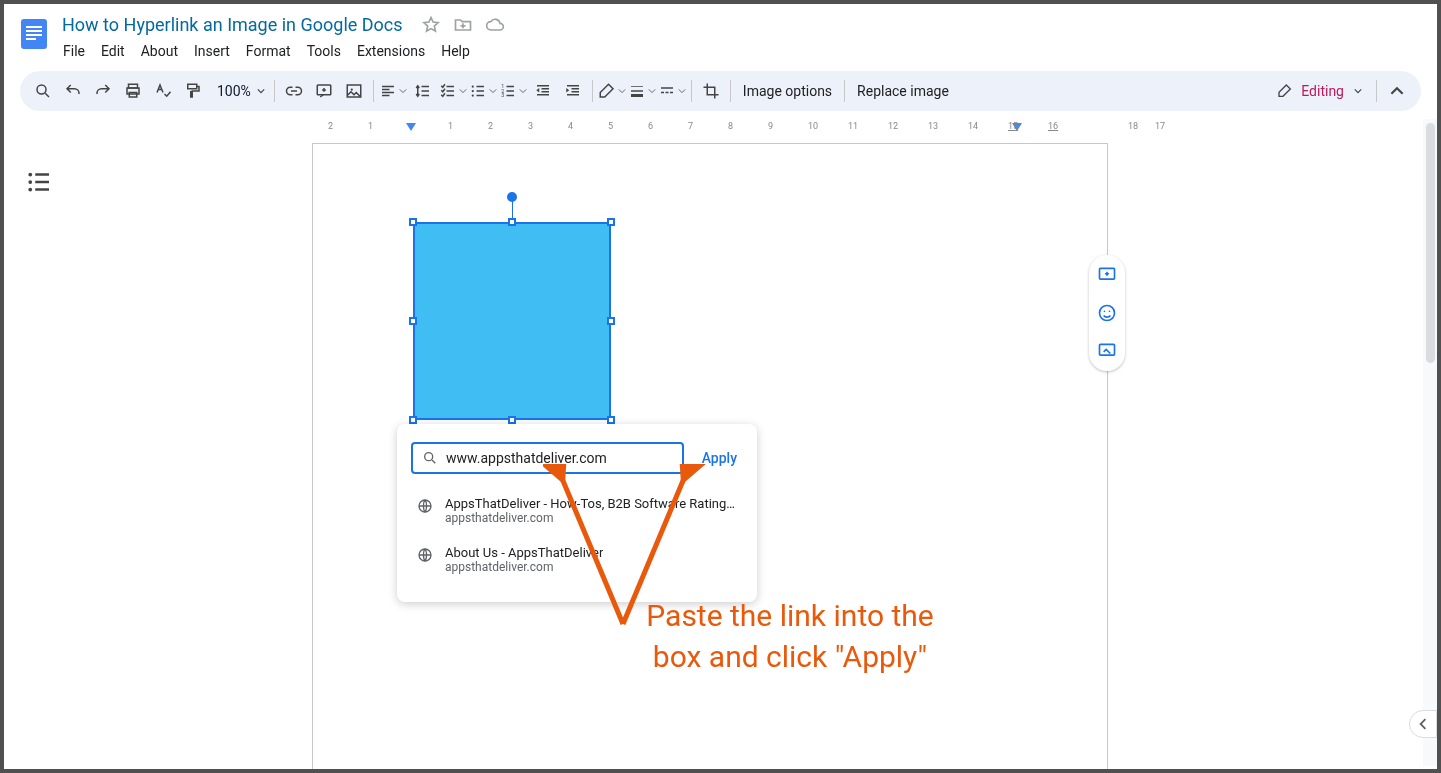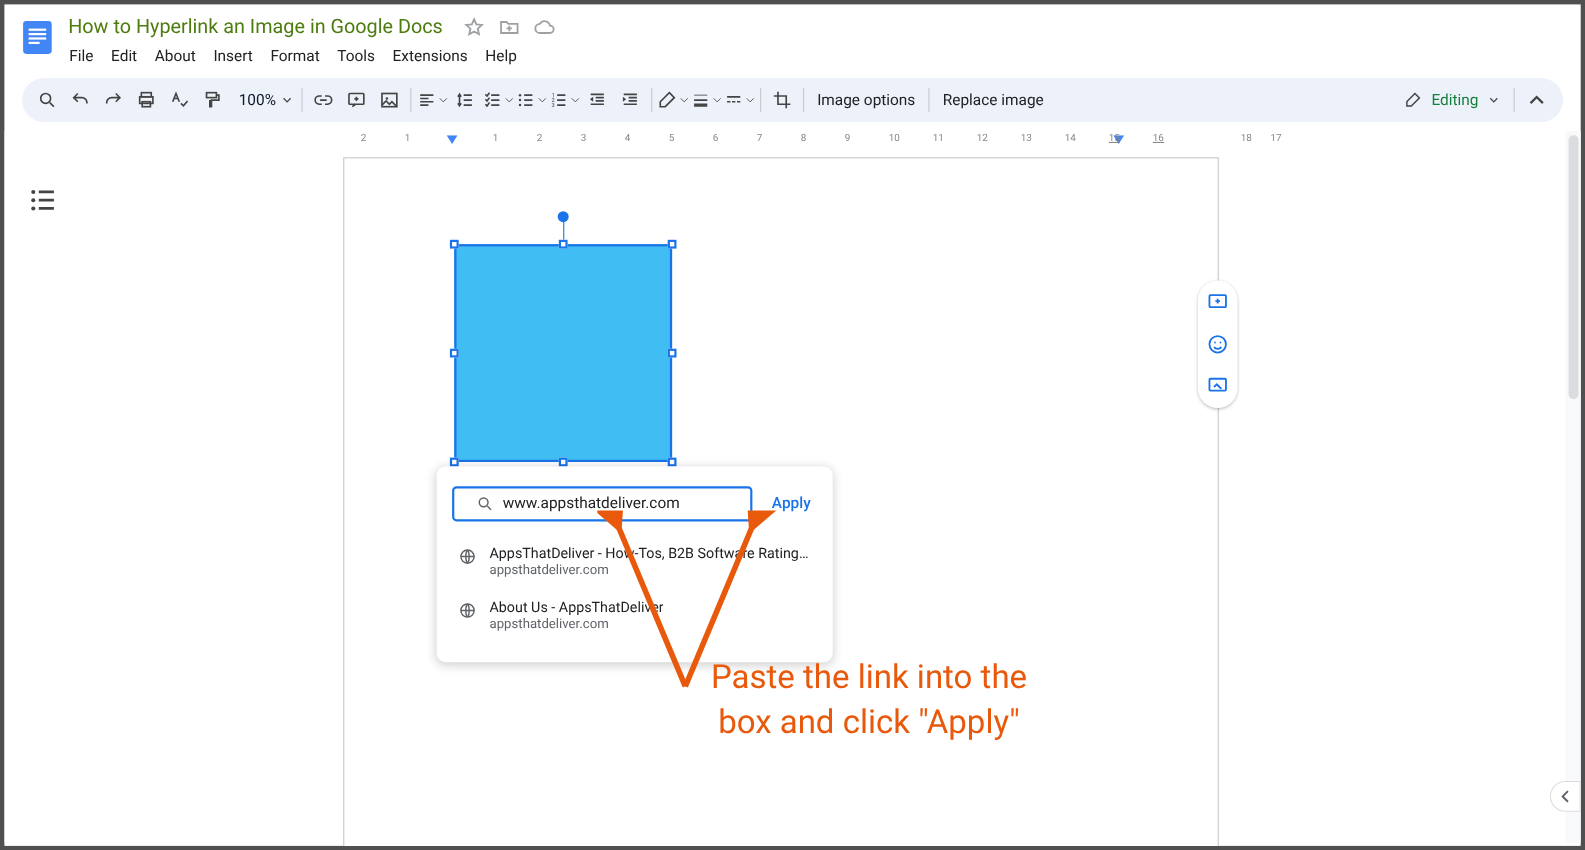--- a/index.html
+++ b/index.html
@@ -2,37 +2,37 @@
 <html><head>
 <meta charset="utf-8">
 <style>
 * { margin: 0; padding: 0; box-sizing: border-box; font-family: 'Google Sans', Roboto, Arial, sans-serif; }
 body { width: 1441px; height: 773px; background: #fff; overflow: hidden; position: relative; border: 4px solid #505050; }
 
 .header { display: flex; align-items: flex-start; padding: 8px 16px 0 8px; }
 .docs-icon { width: 36px; height: 36px; margin: 4px 4px 0 4px; }
 .title-area { flex: 1; }
 .title-row { display: flex; align-items: center; gap: 12px; }
-.doc-title { font-size: 18px; color: #4d7c0f; padding: 2px 6px; }
+.doc-title { font-size: 18px; color: #0369a1; padding: 2px 6px; }
 .title-icon { width: 20px; height: 20px; opacity: 0.6; cursor: pointer; }
 .menu-row { display: flex; gap: 2px; margin-top: 2px; }
 .menu-item { font-size: 14px; color: #202124; padding: 4px 7px; cursor: pointer; border-radius: 4px; }
 .header-right { display: flex; align-items: center; gap: 14px; padding-top: 6px; }
 .hdr-btn { width: 22px; height: 22px; cursor: pointer; color: #444; }
 .share-btn { display: flex; align-items: center; gap: 8px; background: #c2e7ff; padding: 10px 22px; border-radius: 40px; font-size: 14px; font-weight: 500; color: #001d35; cursor: pointer; }
 .avatar { width: 32px; height: 32px; border-radius: 50%; background: linear-gradient(180deg,#d9c8b8 0%,#b89878 60%,#8a6a4a 100%); margin-left: 6px; }
 
 .toolbar { display: flex; align-items: center; background: #edf2fa; border-radius: 28px; margin: 8px 16px; padding: 4px 8px; height: 40px; }
 .tb-ico { width: 28px; height: 28px; display: flex; align-items: center; justify-content: center; cursor: pointer; border-radius: 4px; color: #444; margin: 0 1px; }
 .tb-sep { width: 1px; height: 22px; background: #c7c7c7; margin: 0 4px; }
 .zoom { font-size: 14px; color: #0f172a; padding: 0 4px; }
 .tb-text-btn { font-size: 14px; color: #202124; padding: 6px 8px; cursor: pointer; }
 .drop-arrow { width: 8px; margin-left: 2px; }
 .spacer { flex: 1; }
-.edit-mode { display: flex; align-items: center; gap: 8px; font-size: 14px; color: #15803d; padding: 0 10px; cursor: pointer; }
+.edit-mode { display: flex; align-items: center; gap: 8px; font-size: 14px; color: #be185d; padding: 0 10px; cursor: pointer; }
 .collapse-btn { width: 32px; height: 32px; display:flex; align-items:center; justify-content:center; cursor:pointer; }
 
 .workspace { position: relative; height: calc(100% - 118px); background: #fff; }
 .left-rail { position: absolute; left: 20px; top: 48px; }
 .outline-ico { width: 30px; height: 30px; color: #444; cursor: pointer; }
 
 .h-ruler { position:absolute; top:0; left:304px; height:20px; width:800px; font-size:9px; color:#888; user-select:none; }
 .h-ruler .tick { position:absolute; top:0; }
 .v-ruler { position:absolute; left:0; top:24px; width:18px; height:640px; font-size:9px; color:#888; user-select:none; }
 .margin-marker { position:absolute; top:4px; }
@@ -43,21 +43,21 @@
 .blue-sq { width: 100%; height: 100%; background: #40bdf2; border: 2px solid #1a73e8; }
 .handle { position:absolute; width:8px; height:8px; background:#fff; border:2px solid #1a73e8; }
 .h-tl{left:-4px;top:-4px;} .h-tm{left:calc(50% - 4px);top:-4px;} .h-tr{right:-4px;top:-4px;}
 .h-ml{left:-4px;top:calc(50% - 4px);} .h-mr{right:-4px;top:calc(50% - 4px);}
 .h-bl{left:-4px;bottom:-4px;} .h-bm{left:calc(50% - 4px);bottom:-4px;} .h-br{right:-4px;bottom:-4px;}
 .rot-line{position:absolute;left:50%;top:-24px;width:1px;height:20px;background:#1a73e8;}
 .rot-dot{position:absolute;left:calc(50% - 5px);top:-30px;width:10px;height:10px;border-radius:50%;background:#1a73e8;}
 
 .link-panel { position: absolute; left: 84px; top: 280px; width: 360px; background:#fff; border-radius: 8px; box-shadow: 0 2px 10px rgba(0,0,0,0.2); padding: 18px 14px; }
 .link-row { display:flex; align-items:center; gap:12px; }
-.link-input-wrap { flex:1; display:flex; align-items:flex-start; border:2px solid #1a73e8; border-radius:4px; padding: 6px 20px; }
+.link-input-wrap { flex:1; display:flex; align-items:flex-start; border:2px solid #1a73e8; border-radius:4px; padding: 6px 9px; }
 .link-input-wrap svg { width:16px; height:16px; color:#5f6368; }
 .link-input { flex:1; border:none; outline:none; font-size:14px; padding-left:8px; color:#202124; }
 .apply-btn { color:#1a73e8; font-size:14px; font-weight:500; cursor:pointer; padding:4px 6px; }
 .sugg { display:flex; align-items:flex-start; gap:12px; padding: 10px 6px; cursor:pointer; }
 .sugg-ico { width:16px; height:16px; margin-top:2px; color:#5f6368; }
 .sugg-t { font-size:13px; color:#202124; white-space:nowrap; overflow:hidden; text-overflow:ellipsis; max-width: 290px; }
 .sugg-s { font-size:12px; color:#5f6368; }
 
 .side-bubble { position:absolute; right: 312px; top: 136px; background:#fff; border-radius: 28px; box-shadow: 0 1px 3px rgba(0,0,0,0.25); padding: 8px 6px; display:flex; flex-direction:column; gap: 14px; z-index: 5; }
 .side-bubble .sb { width:24px; height:24px; color:#1a73e8; cursor:pointer; display:flex; align-items:center; justify-content:center;}

